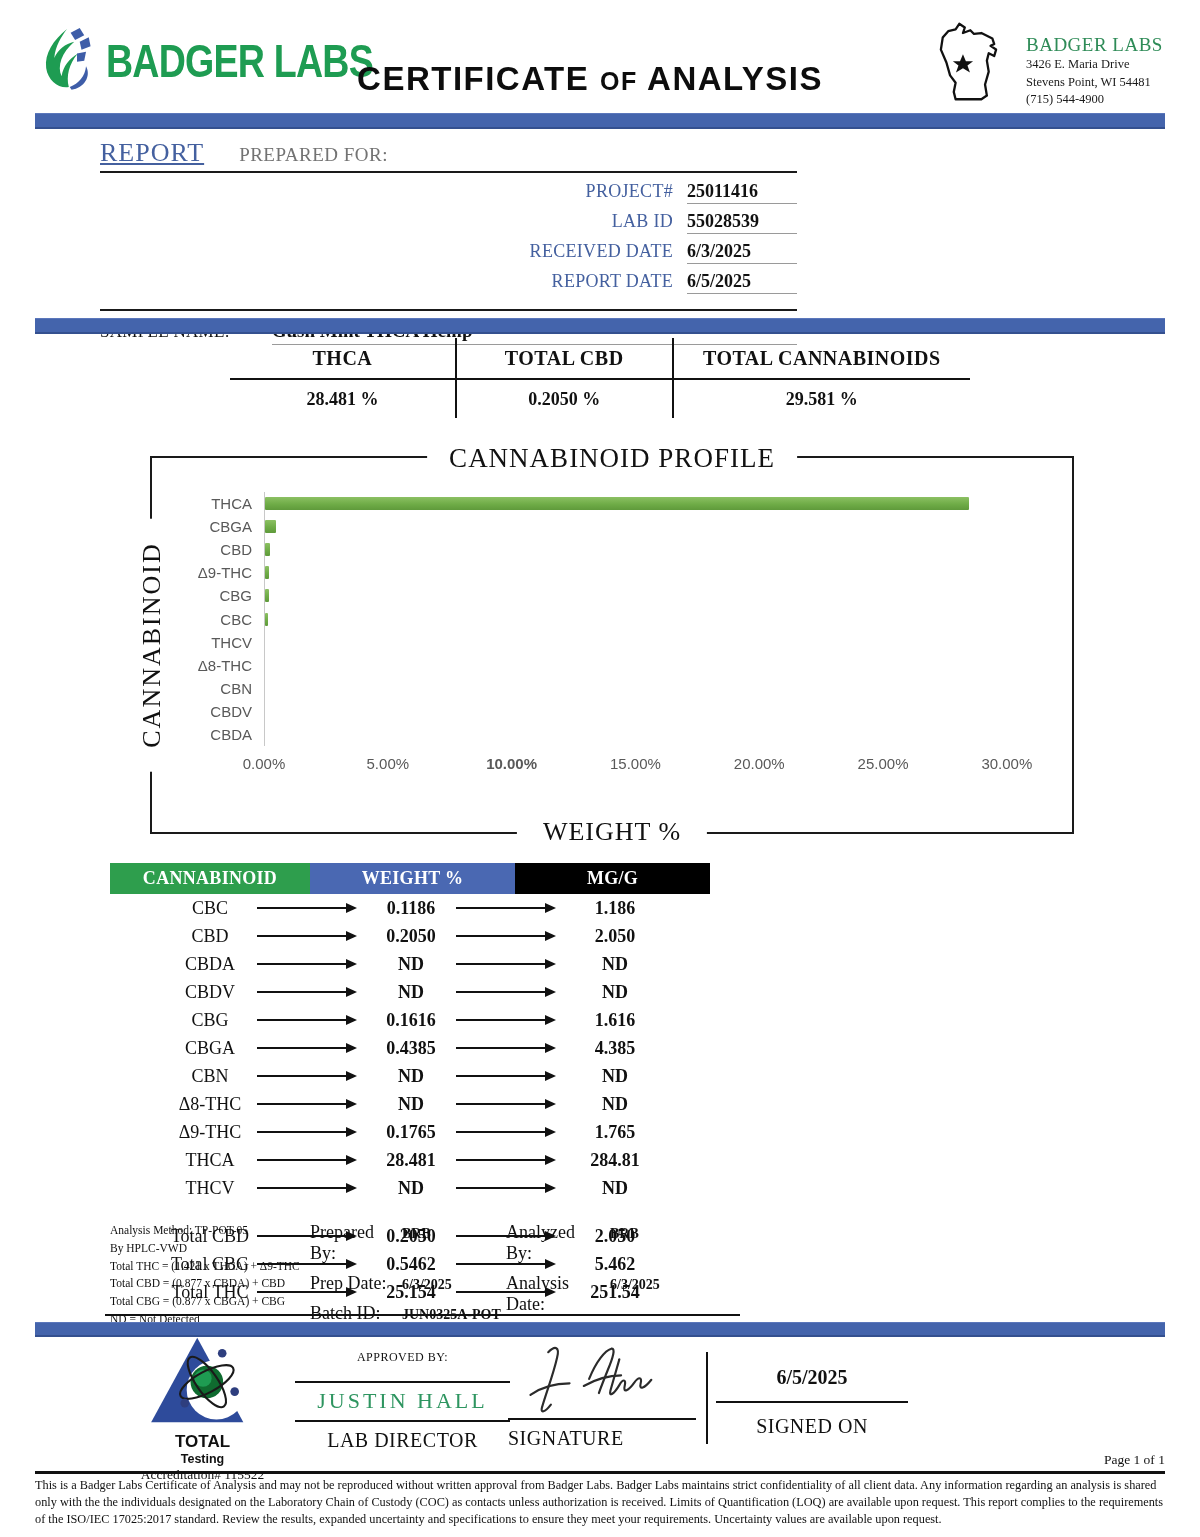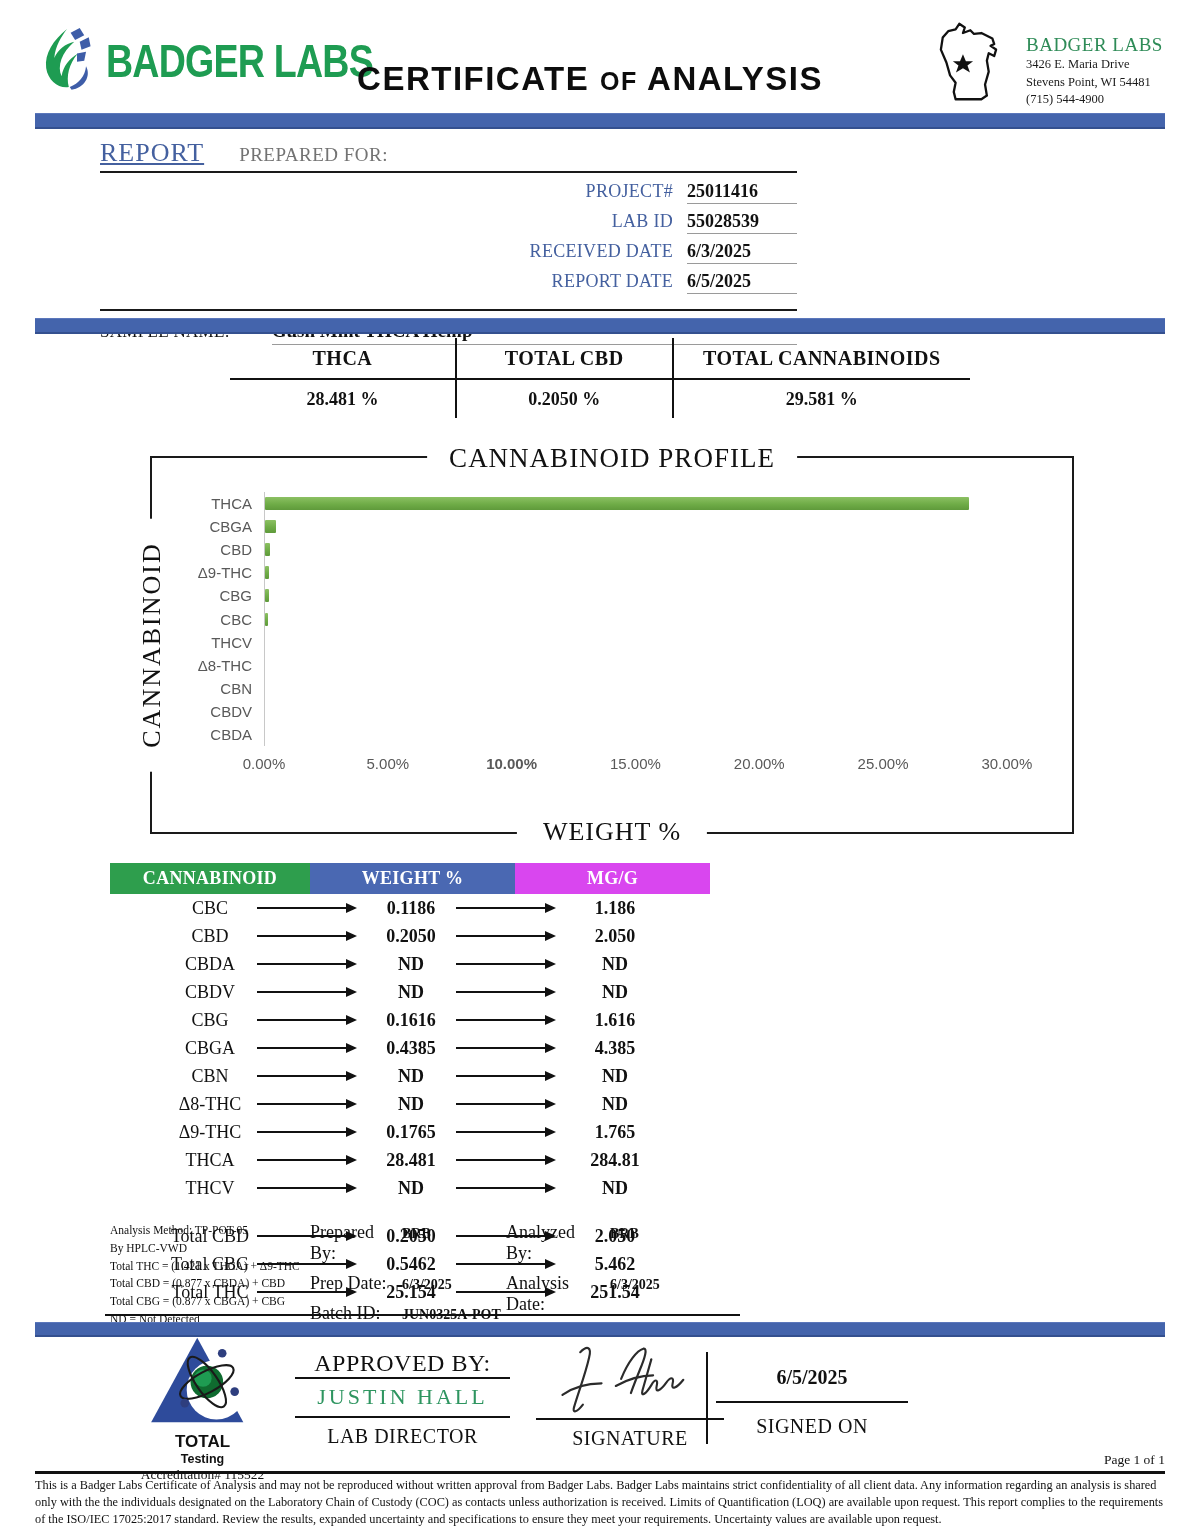--- a/index.html
+++ b/index.html
@@ -92,24 +92,24 @@
   .kv .k { font-size:18px; }
   .kv .v { font-weight:700; font-size:14px; margin-left:8px; }
   .fn-col2 .k { width:84px; } .fn-col3 .k { width:96px; }
 
   
   .pjla { left:110px; top:1334px; width:185px; text-align:center; }
   .pjla-name { font-weight:700; font-size:17px; margin-top:-2px; font-family:"Liberation Sans",sans-serif; }
   .pjla-testing { font-weight:700; font-size:12.5px; font-family:"Liberation Sans",sans-serif; }
   .pjla-accr { font-size:13.5px; margin-top:1px; }
   .approved { left:295px; top:1350px; width:215px; text-align:center; }
-  .app-label { font-size:24px; letter-spacing:.5px; border-bottom:2.5px solid #111; padding-bottom:0; }
+  .app-label { font-size:12px; letter-spacing:.5px; border-bottom:2.5px solid #111; padding-bottom:16px; }
   .app-name { color:#2E9560; font-size:22px; letter-spacing:3px; padding:5px 0 6px; border-bottom:2.5px solid #111; }
   .app-title { font-size:20px; letter-spacing:.5px; padding-top:7px; }
-  .sigblock { left:536px; top:1338px; width:188px; text-align:center; }
+  .sigblock { left:508px; top:1338px; width:188px; }
   .sig-img { height:80px; }
   .sig-label { border-top:2px solid #111; padding-top:7px; font-size:20px; letter-spacing:.5px; }
   .vdivider { left:706px; top:1352px; width:2px; height:92px; background:#111; }
   .signed { left:716px; top:1344px; width:192px; text-align:center; }
   .signed-date { font-weight:700; font-size:20px; padding:22px 0 12px; border-bottom:2px solid #111; }
   .signed-label { padding-top:12px; font-size:20px; letter-spacing:.5px; }
 
   
   .pageno { left:1000px; top:1452px; width:165px; text-align:right; font-size:13.5px; }
   .footer-line { left:35px; top:1471px; width:1130px; border-top:3px solid #111; }
@@ -301,21 +301,21 @@
 </div>
     </div>
   </div>
 
   <div class="abs rtable">
     <div class="thead" id="rtable-head">
   <div class="th th1" style="background: rgb(46, 158, 77);">CANNABINOID</div>
 
   <div class="th th2" style="background: rgb(74, 104, 178);">WEIGHT %</div>
 
-  <div class="th th3" style="background: #d946ef;">MG/G</div>
+  <div class="th th3" style="background: #000000;">MG/G</div>
 </div>
     <div id="rtable-body">
   <div class="trow">
     <span class="t-name">CBC</span>
     <span class="t-ar1 arrow">
             <span class="shaft"></span>
             <span class="head"></span>
           </span>
     <span class="t-val">0.1186</span>
     <span class="t-ar2 arrow">

